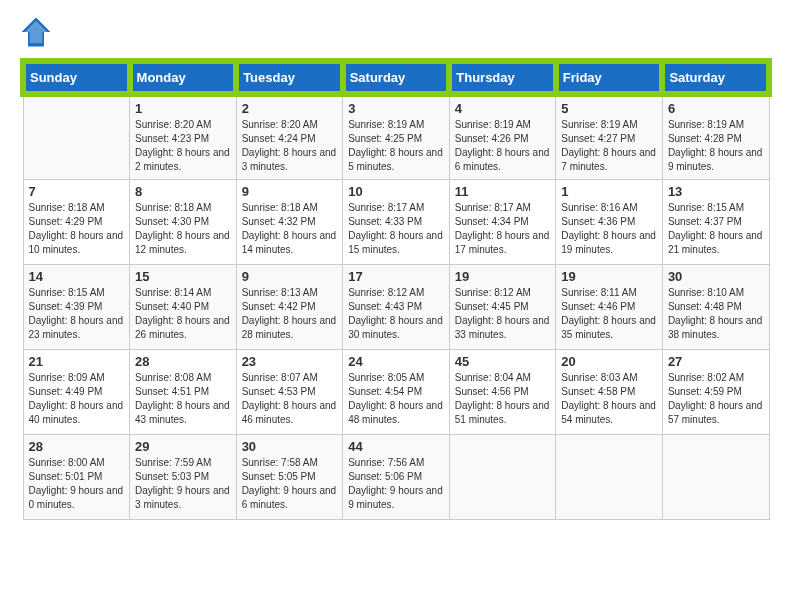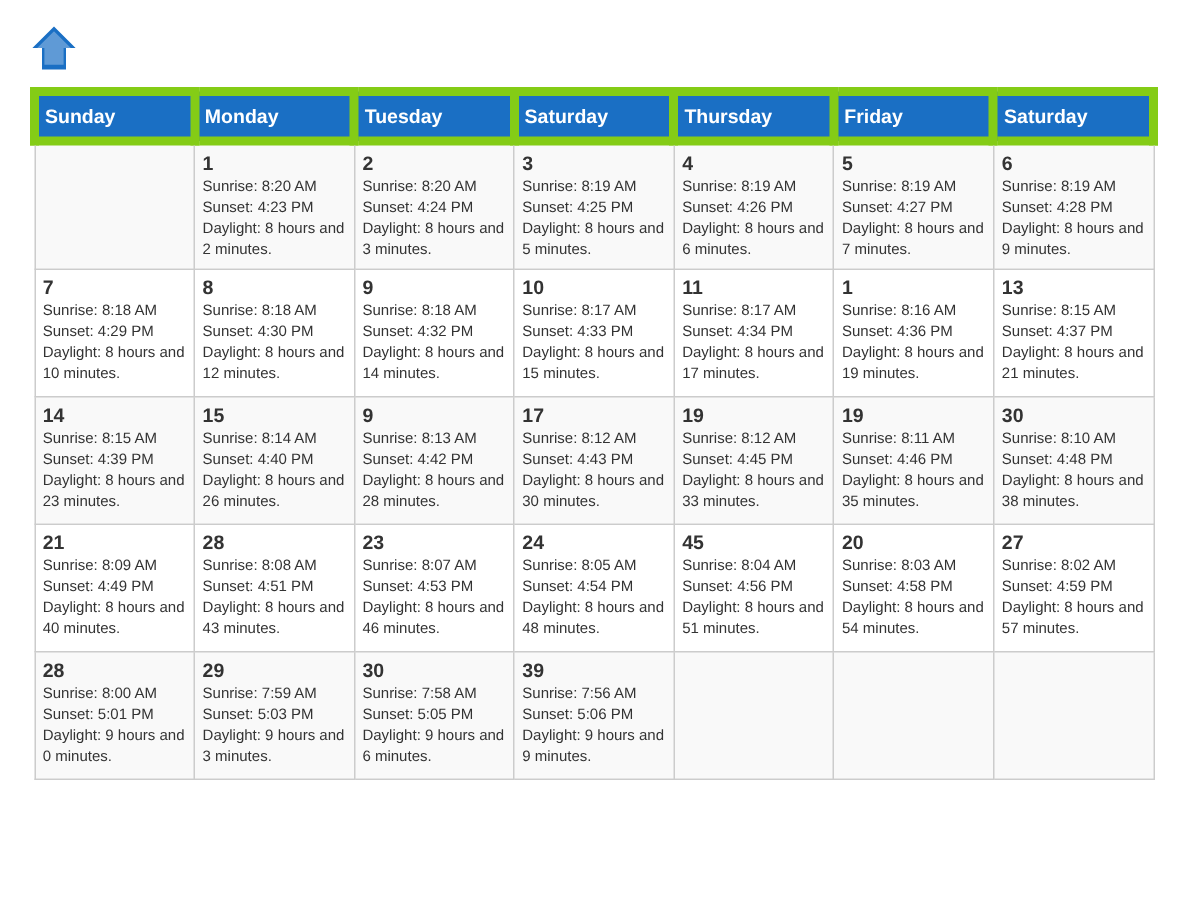--- a/index.html
+++ b/index.html
@@ -256,21 +256,21 @@
           </td>
           <td>
             <div class="day-number">29</div>
             <div class="day-info">Sunrise: 7:59 AM<br>Sunset: 5:03 PM<br>Daylight: 9 hours and 3 minutes.</div>
           </td>
           <td>
             <div class="day-number">30</div>
             <div class="day-info">Sunrise: 7:58 AM<br>Sunset: 5:05 PM<br>Daylight: 9 hours and 6 minutes.</div>
           </td>
           <td>
-            <div class="day-number">39</div>
+            <div class="day-number">44</div>
             <div class="day-info">Sunrise: 7:56 AM<br>Sunset: 5:06 PM<br>Daylight: 9 hours and 9 minutes.</div>
           </td>
           <td></td>
           <td></td>
           <td></td>
         </tr>
       </tbody>
   </table>
 </div>
 

